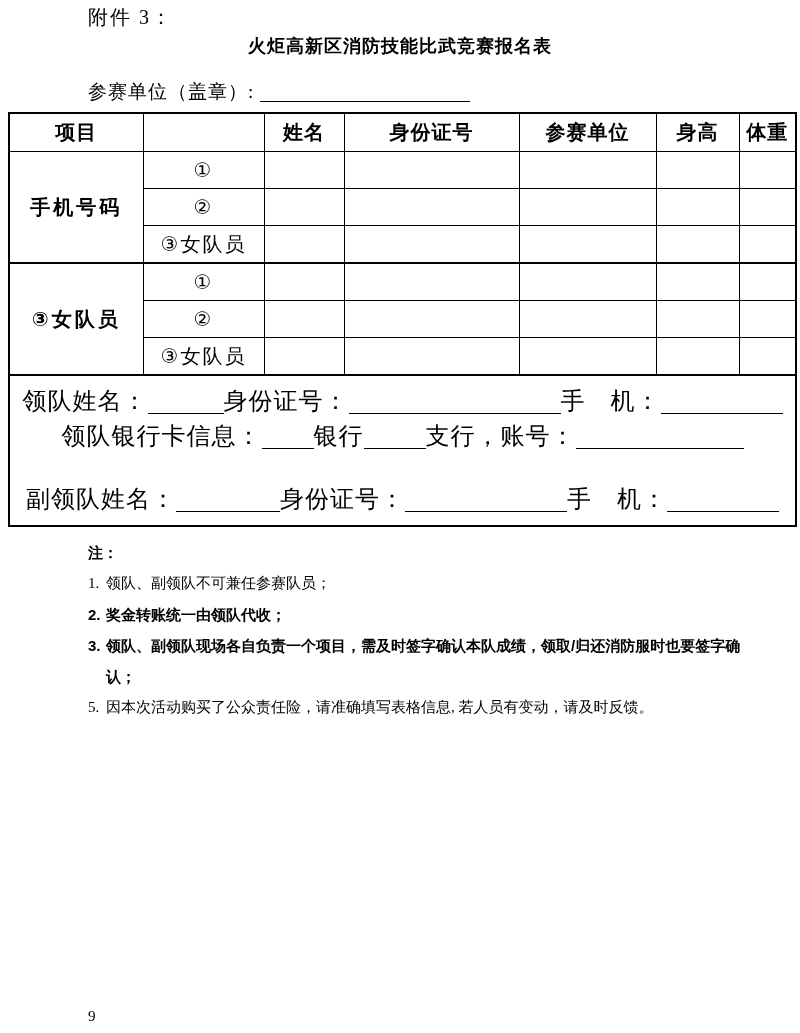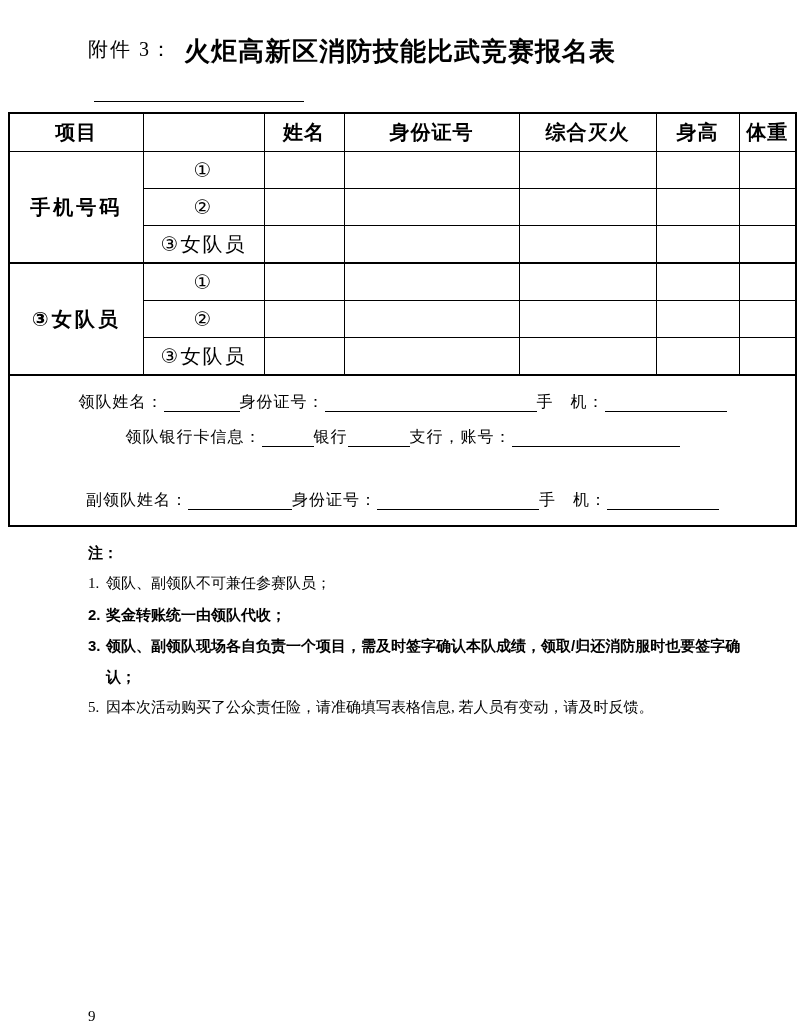--- a/index.html
+++ b/index.html
@@ -6,25 +6,25 @@
   body{
     width:800px;height:1033px;position:relative;overflow:hidden;
     background:#ffffff;color:#000;
     font-family:"Liberation Serif","DejaVu Serif",serif;
   }
   .hei{font-family:"Liberation Sans","DejaVu Sans",sans-serif;}
   .kai{font-family:"Liberation Serif","DejaVu Serif",serif;}
 
   .attachment{
     position:absolute;left:88px;top:4px;
-    font-size:20px;letter-spacing:2px;margin-top:32px;
+    font-size:20px;letter-spacing:2px;
   }
   .title{
     position:absolute;left:0;top:34px;width:800px;
-    text-align:center;font-size:26px;font-weight:700;letter-spacing:1px;
+    text-align:center;font-size:18px;font-weight:700;letter-spacing:1px;
   }
   .unit-line{
     position:absolute;left:88px;top:79px;
     font-size:19px;letter-spacing:1px;
   }
   .unit-blank{
     display:inline-block;width:210px;height:22px;
     border-bottom:1.5px solid #000;vertical-align:-4px;margin-left:6px;
   }
 
@@ -56,21 +56,21 @@
   td.member-label{letter-spacing:2px;font-family:"Liberation Sans","DejaVu Sans",sans-serif;}
   td.member-label.fem{font-weight:400;}
   tr.group-start td{border-top:2px solid #000;}
   tr.leader-row td{border-top:2px solid #000;}
 
   td.leader-cell{
     height:149px;text-align:left;vertical-align:top;
     padding:8px 0 0 6px;
   }
   .leader-line{
-    font-size:16px;line-height:35px;letter-spacing:1px;white-space:nowrap;
+    font-size:24px;line-height:35px;letter-spacing:1px;white-space:nowrap;
     font-family:"Liberation Serif","DejaVu Serif",serif;
   }
   .leader-line.third{margin-top:28px;}
   .blank{
     display:inline-block;height:22px;border-bottom:1.5px solid #000;
     vertical-align:-5px;
   }
   .b1{width:76px}.b2{width:212px}.b3{width:122px}
   .b4{width:52px}.b5{width:62px}.b6{width:168px}
   .b7{width:104px}.b8{width:162px}.b9{width:112px}
@@ -92,40 +92,40 @@
   }
 </style>
 </head>
 <body>
 
 <div class="attachment kai">附件 3：</div>
 
 <div class="title hei">火炬高新区消防技能比武竞赛报名表</div>
 
 <div class="unit-line kai">
-  <span class="unit-blank"></span>
+  <span>参赛单位（盖章）:</span><span class="unit-blank"></span>
 </div>
 
 <table class="form">
   <colgroup>
     <col class="c0">
       <col class="c1">
       <col class="c2">
       <col class="c3">
       <col class="c4">
       <col class="c5">
       <col class="c6">
   </colgroup>
   <tbody>
       <tr class="hdr">
     <th>项目</th>
     <th></th>
     <th>姓名</th>
     <th>身份证号</th>
-    <th>综合灭火</th>
+    <th>参赛单位</th>
     <th>身高</th>
     <th>体重</th>
   </tr>
 
   <tr class="member">
     <td class="group-name" rowspan="3">手机号码</td>
     <td class="member-label">①</td>
     <td></td>
     <td></td>
     <td></td>

